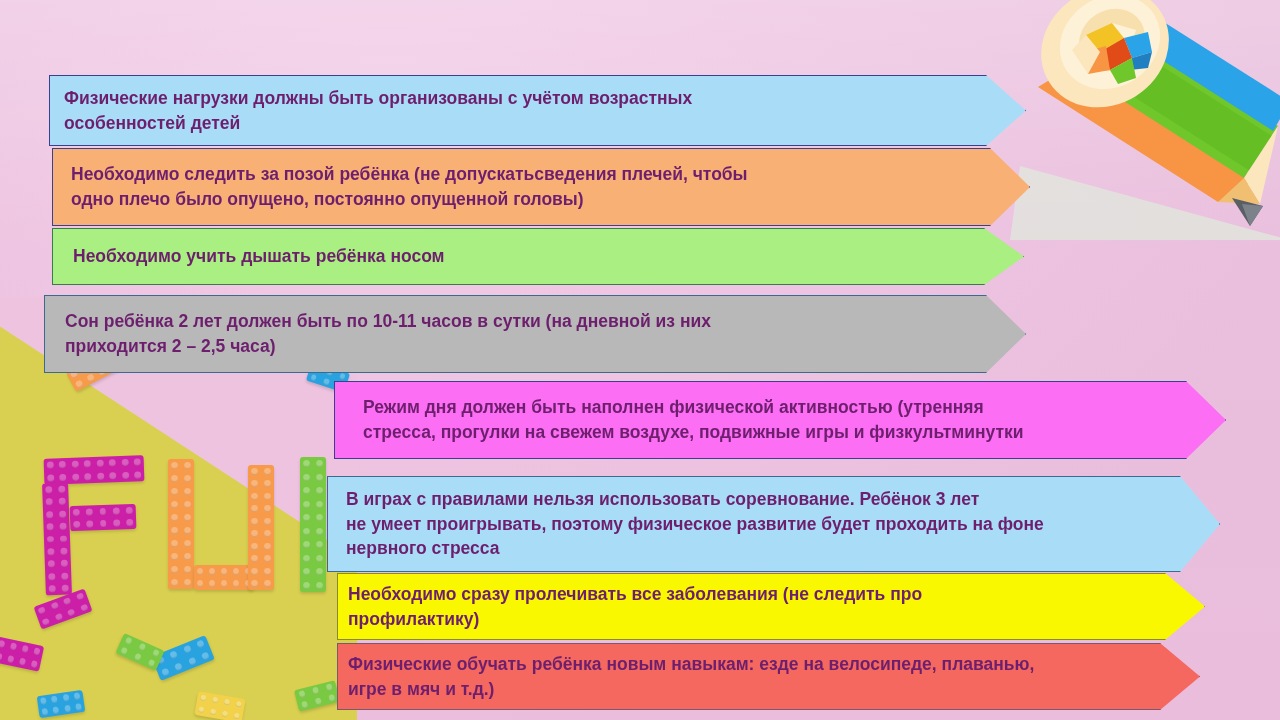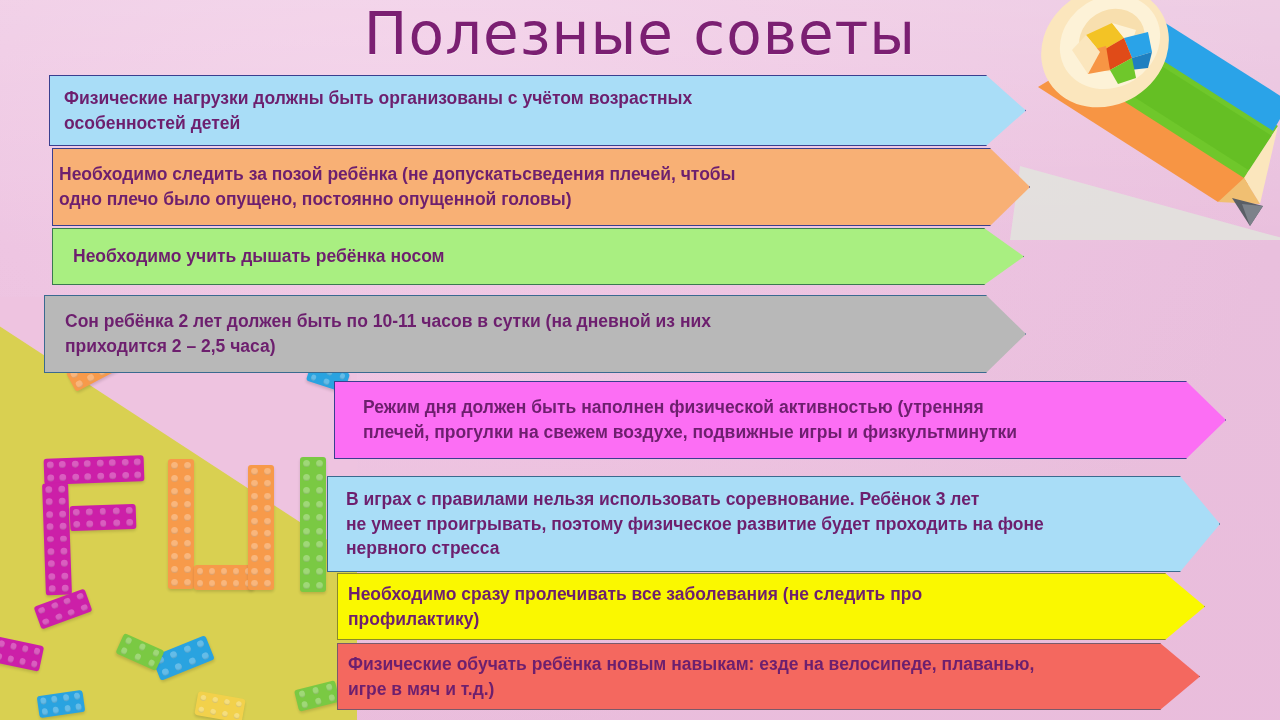--- a/index.html
+++ b/index.html
@@ -340,41 +340,40 @@
         <path d="M164 48 L188 42 L192 62 L172 68 Z" fill="#2aa3e8"></path>
         <path d="M172 68 L192 62 L188 78 L170 80 Z" fill="#1f7fc0"></path>
         <path d="M140 62 L164 48 L172 68 L150 80 Z" fill="#e04b18"></path>
         <path d="M150 80 L172 68 L176 88 L158 94 Z" fill="#6fc72b"></path>
         <path d="M124 62 L146 56 L150 80 L128 84 Z" fill="#f79544"></path>
         <path d="M112 60 L126 45 L140 62 L128 84 Z" fill="#fbe6bd"></path>
       </g>
     </svg>
   </div>
 
-  <div class="title">Полезные советы</div>
 
   <div id="banner-layer">
       <div class="banner shadowed" style="left: 49px; top: 75px; width: 977px; height: 71px; background: rgb(169, 221, 247); border-color: rgb(58, 63, 143); padding-left: 14px; color: rgb(109, 31, 110);">
         <span class="txt">Физические нагрузки должны быть организованы с учётом возрастных
 особенностей детей</span>
       </div>
-      <div class="banner shadowed" style="left: 52px; top: 148px; width: 978px; height: 78px; background: rgb(248, 176, 117); border-color: rgb(58, 63, 143); padding-left: 6px; color: rgb(109, 31, 110);">
+      <div class="banner shadowed" style="left: 52px; top: 148px; width: 978px; height: 78px; background: rgb(248, 176, 117); border-color: rgb(58, 63, 143); padding-left: 18px; color: rgb(109, 31, 110);">
         <span class="txt">Необходимо следить за позой ребёнка (не допускатьсведения плечей, чтобы
 одно плечо было опущено, постоянно опущенной головы)</span>
       </div>
       <div class="banner shadowed" style="left: 52px; top: 228px; width: 972px; height: 57px; background: rgb(169, 239, 129); border-color: rgb(58, 122, 79); padding-left: 20px; color: rgb(109, 31, 110);">
         <span class="txt">Необходимо учить дышать ребёнка носом</span>
       </div>
       <div class="banner shadowed" style="left: 44px; top: 295px; width: 982px; height: 78px; background: rgb(184, 184, 184); border-color: rgb(58, 106, 143); padding-left: 20px; color: rgb(109, 31, 110);">
         <span class="txt">Сон ребёнка 2 лет должен быть по 10-11 часов в сутки (на дневной из них
 приходится 2 – 2,5 часа)</span>
       </div>
       <div class="banner shadowed" style="left: 334px; top: 381px; width: 892px; height: 78px; background: rgb(252, 110, 244); border-color: rgb(58, 63, 143); padding-left: 28px; color: rgb(109, 31, 110);">
         <span class="txt">Режим дня должен быть наполнен физической активностью (утренняя
-плечей, прогулки на свежем воздухе, подвижные игры и физкультминутки</span>
+стресса, прогулки на свежем воздухе, подвижные игры и физкультминутки</span>
       </div>
       <div class="banner shadowed" style="left: 327px; top: 476px; width: 893px; height: 96px; background: rgb(169, 221, 247); border-color: rgb(58, 106, 143); padding-left: 18px; color: rgb(109, 31, 110);">
         <span class="txt">В играх с правилами нельзя использовать соревнование. Ребёнок 3 лет
 не умеет проигрывать, поэтому физическое развитие будет проходить на фоне
 нервного стресса</span>
       </div>
       <div class="banner shadowed" style="left: 337px; top: 573px; width: 868px; height: 67px; background: rgb(250, 248, 0); border-color: rgb(138, 138, 42); padding-left: 10px; color: rgb(109, 31, 110);">
         <span class="txt">Необходимо сразу пролечивать все заболевания (не следить про
 профилактику)</span>
       </div>

